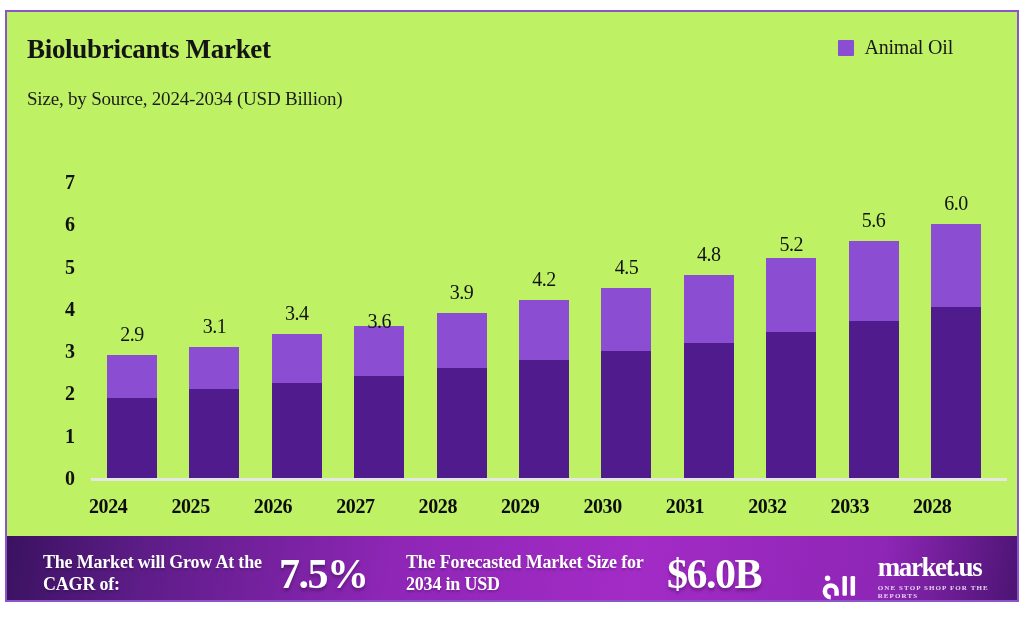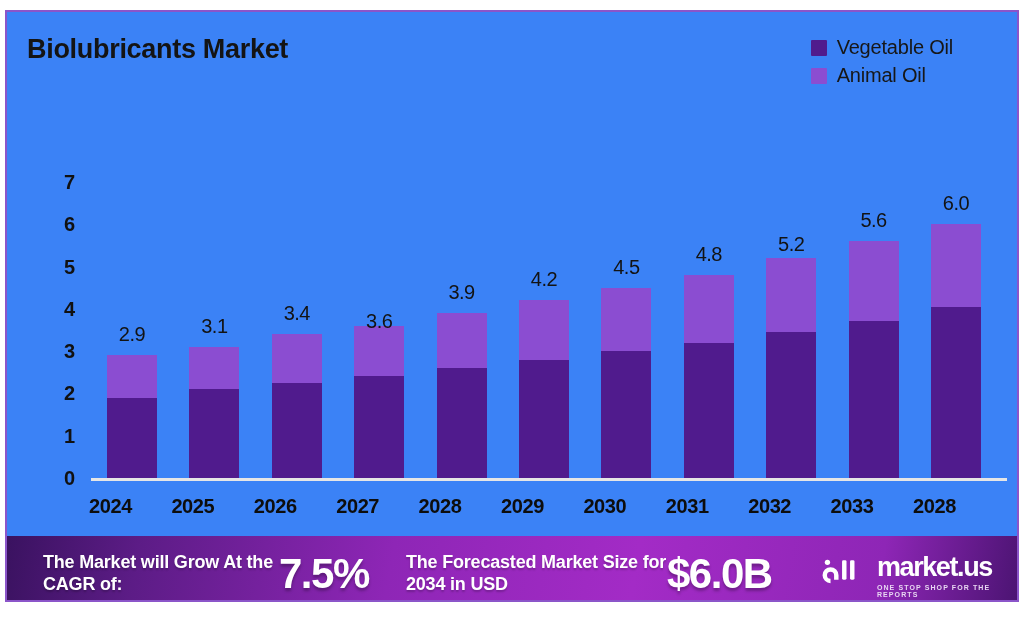--- a/index.html
+++ b/index.html
@@ -8,22 +8,23 @@
     background:#ffffff;
     font-family:"Liberation Sans", sans-serif;
     overflow:hidden;
   }
   #infographic{
     position:absolute;
     left:5px; top:10px;
     width:1014px; height:592px;
     box-sizing:border-box;
     border:2px solid #8B55C9;
-    background:#3b82f6;
+    background:#bef264;
     overflow:hidden;
+    font-family:Liberation Serif, serif;
   }
 
   
   #chart-title{
     position:absolute; left:20px; top:22px;
     font-size:27px; font-weight:bold; color:#141414;
     letter-spacing:-0.3px;
   }
   #chart-subtitle{
     position:absolute; left:20px; top:76px;
@@ -90,44 +91,41 @@
     text-shadow:0 3px 3px rgba(0,0,0,.28);
   }
   #banner-cagr-text{position:absolute;left:36px;top:16px;width:250px;}
   #banner-cagr-value{position:absolute;left:272px;top:14px;text-align:center;}
   #banner-forecast-text{position:absolute;left:399px;top:16px;width:262px;}
   #banner-forecast-value{position:absolute;left:660px;top:14px;}
 
   
   #brand-logo{
     position:absolute; left:812px; top:18px;
-    display:flex; align-items:flex-start; gap:10px;
+    display:flex; align-items:flex-end; gap:10px;
   }
   #logo-mark{width:54px;height:30px;display:block;}
   #logo-word{
     color:#ffffff; font-weight:bold; font-size:27px;
     letter-spacing:-1.4px; line-height:1;
   }
   #logo-tagline{
     color:#e8d6f2; font-size:7px; font-weight:bold;
     letter-spacing:1.1px; margin-top:3px;
   }
 </style>
 </head>
 <body>
 
 <div id="infographic">
 
   <div id="chart-title">Biolubricants Market</div>
+  <div id="chart-subtitle">Size, by Source, 2024-2034 (USD Billion)</div>
 
   <div id="legend">
-    <div class="legend-item">
-      <span class="legend-swatch" style="background:#501B8D"></span>
-      <span class="legend-label">Vegetable Oil</span>
-    </div>
     <div class="legend-item">
       <span class="legend-swatch" style="background:#8B4DD1"></span>
       <span class="legend-label">Animal Oil</span>
     </div>
   </div>
 
   <div id="plot">
     <div id="y-axis">
         <div class="ytick" style="left: 28px; top: 466px;">0</div>
         <div class="ytick" style="left: 28px; top: 423.7px;">1</div>

